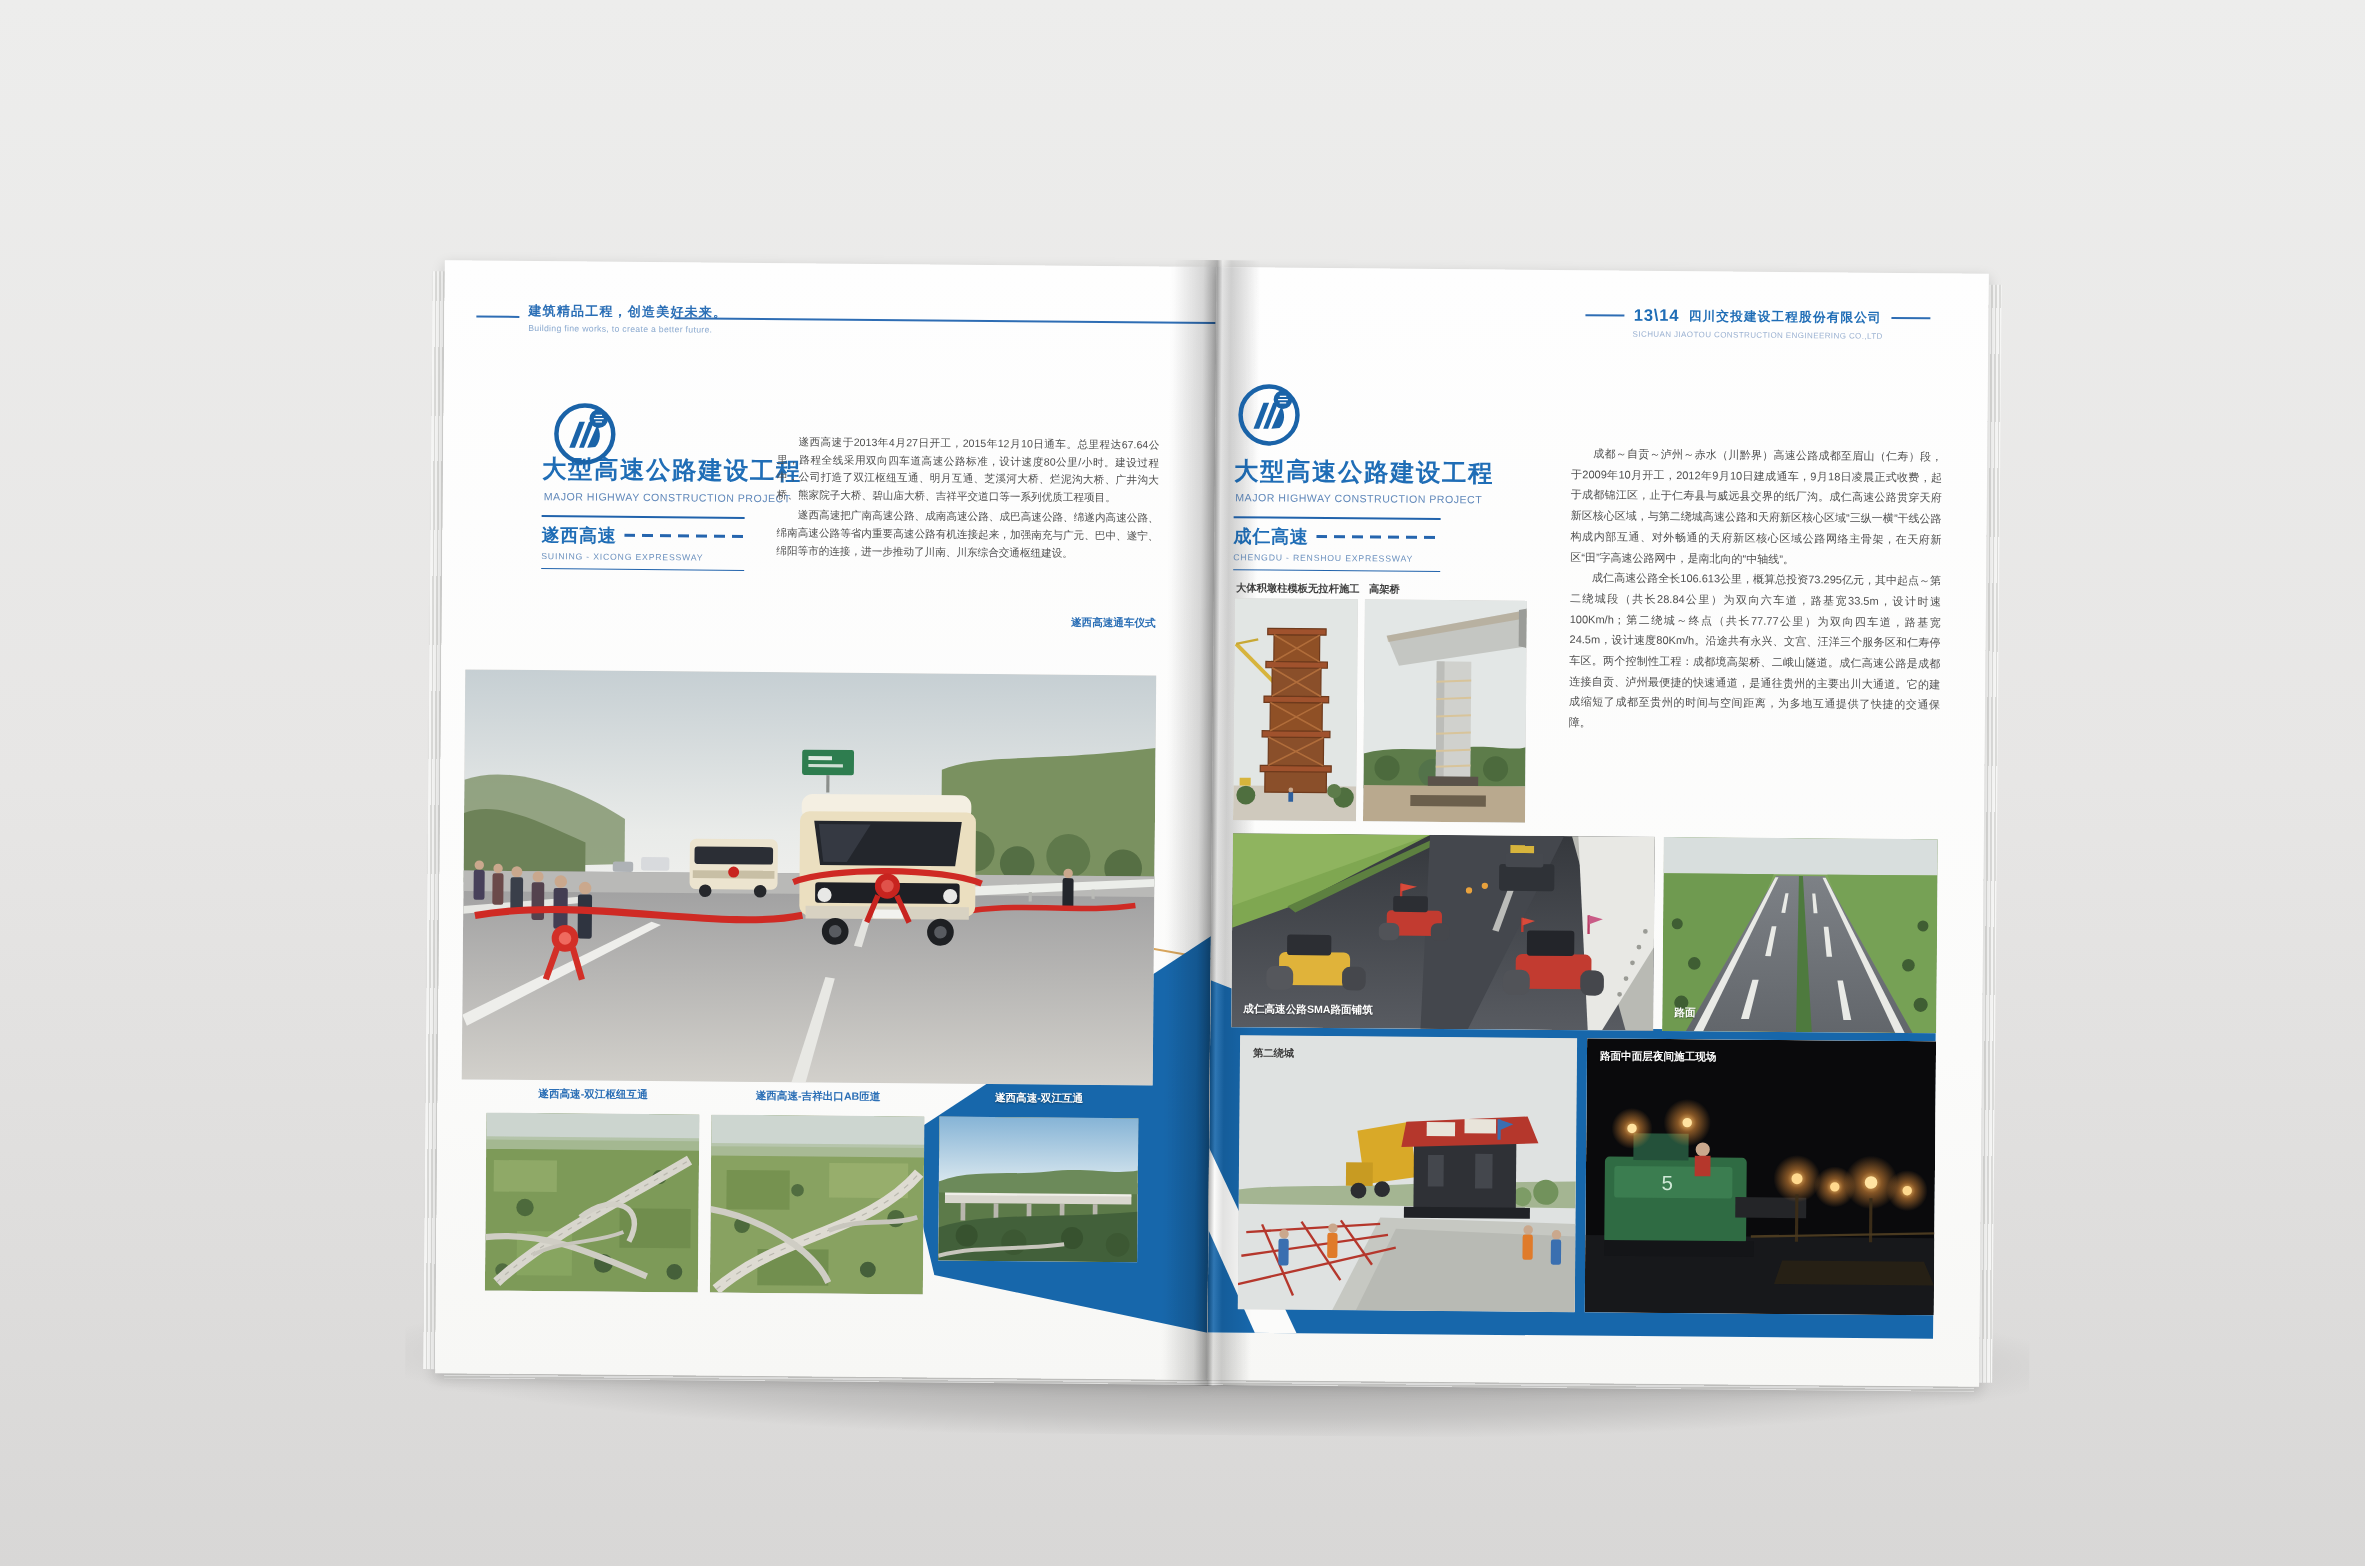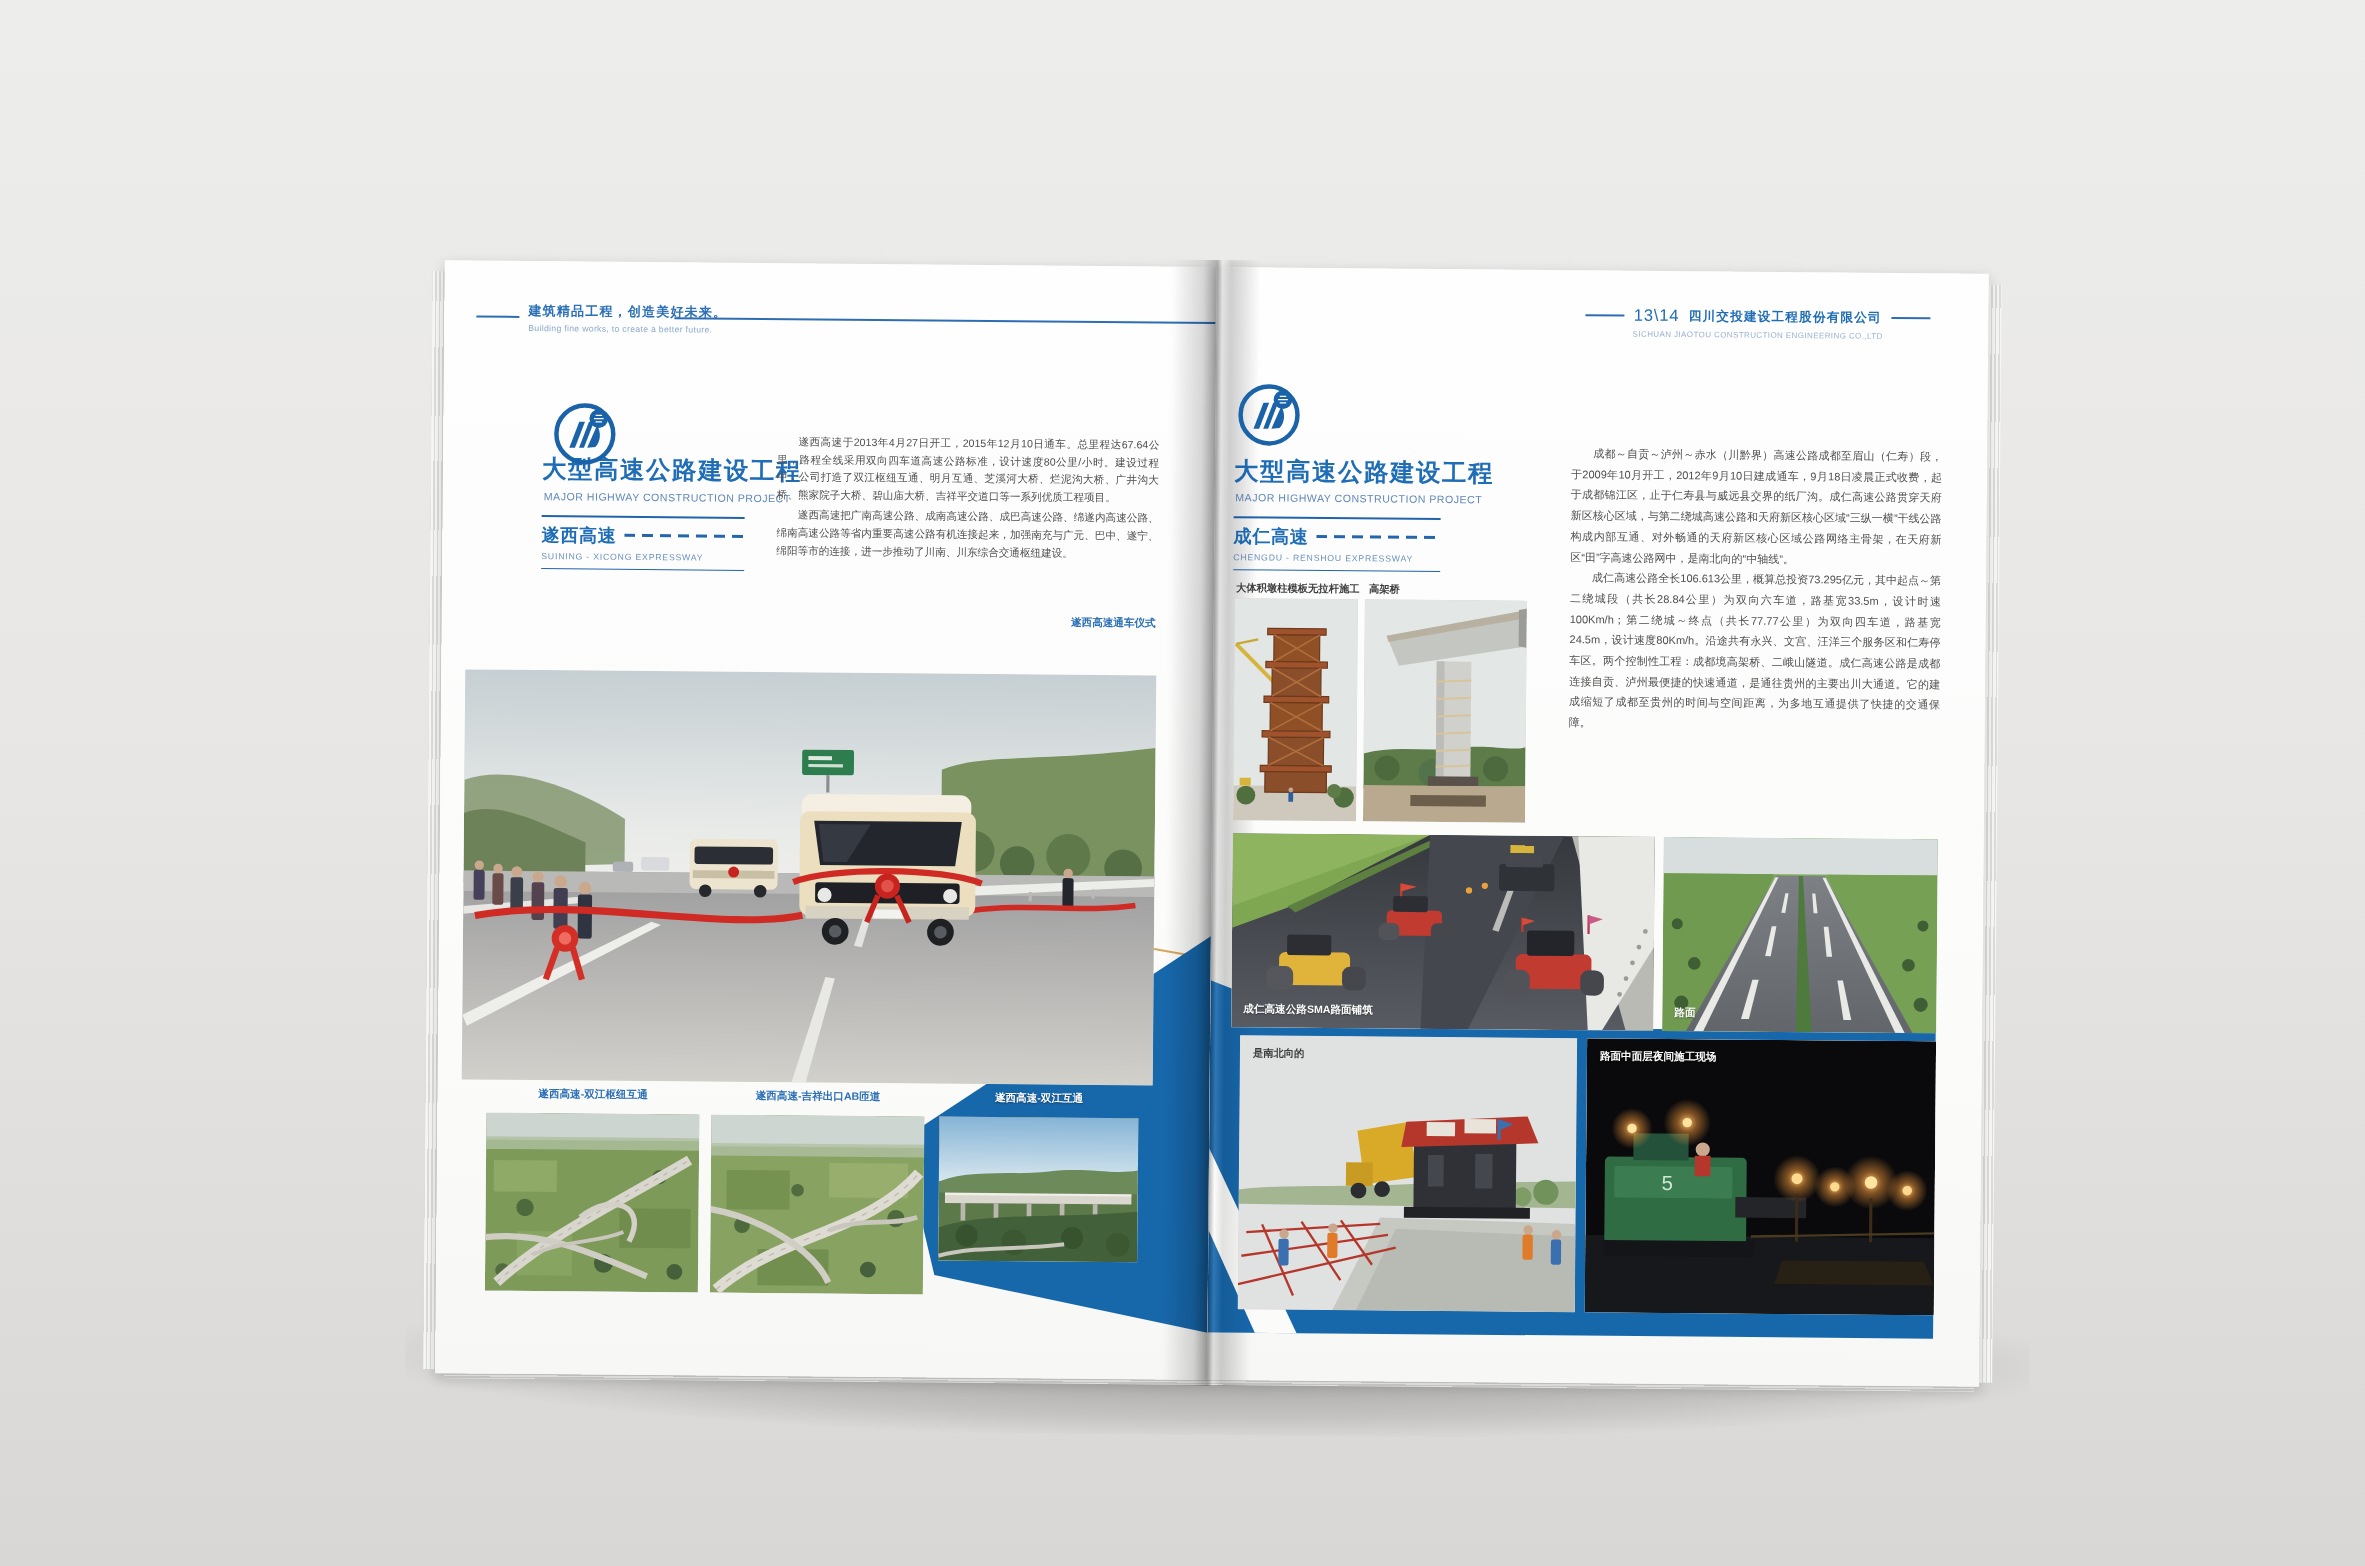--- a/index.html
+++ b/index.html
@@ -41,21 +41,21 @@
   .cap-dark{font-size:10.3px;color:#3e3e3e;font-weight:bold;}
   .cap-center{text-align:center;}
   .ph{position:absolute;overflow:hidden;background:#d8d8d6;}
   .ph svg{display:block;width:100%;height:100%;}
   .decor{position:absolute;left:0;top:0;width:100%;height:100%;pointer-events:none;}
   .z2{z-index:2;}
   .gutter{left:1169px;top:260px;width:87px;height:1126px;pointer-events:none;
      background:linear-gradient(90deg,rgba(0,0,0,0) 0%,rgba(0,0,0,0.08) 34%,rgba(0,0,0,0.26) 50%,rgba(255,255,255,0.10) 56%,rgba(0,0,0,0.10) 66%,rgba(0,0,0,0) 100%);}
   .rp-header{position:absolute;right:58px;top:35px;text-align:center;}
   .rp-header-row{display:flex;align-items:center;gap:9.5px;}
-  .rp-num{font-size:16.6px;font-weight:normal;color:#1f6db6;letter-spacing:0.8px;}
+  .rp-num{font-size:16.6px;font-weight:bold;color:#1f6db6;letter-spacing:0.8px;}
   .rp-company{font-size:12.6px;font-weight:bold;color:#1f6db6;letter-spacing:1.2px;}
   .rp-en{font-size:8px;color:#9ab1d1;letter-spacing:0.4px;margin-top:4px;}
   .hline{height:2px;background:#2e6db4;}
 </style>
 </head>
 <body>
 
 <div id="stage">
   <div id="book">
     <div class="abs book-shadow"></div>
@@ -505,21 +505,21 @@
               <rect x="51" y="258" width="13" height="34" fill="#3a6fb0" rx="3"></rect>
             <circle cx="120" cy="244" r="6" fill="#caa88d"></circle>
               <rect x="113" y="250" width="13" height="32" fill="#e07b2a" rx="3"></rect>
             <circle cx="368" cy="244" r="6" fill="#caa88d"></circle>
               <rect x="361" y="250" width="13" height="32" fill="#e07b2a" rx="3"></rect>
             <circle cx="404" cy="250" r="6" fill="#caa88d"></circle>
               <rect x="397" y="256" width="13" height="32" fill="#3a6fb0" rx="3"></rect>
           </g>
         </svg>
       </div>
-      <div class="abs cap-dark z2" style="left:43px;top:779px;">是南北向的</div>
+      <div class="abs cap-dark z2" style="left:43px;top:779px;">第二绕城</div>
 
       <div class="ph z2" style="left:377px;top:768px;width:349px;height:274px;">
         <svg viewBox="0 0 443 348" preserveAspectRatio="none">
           <defs>
             <radialGradient id="g10a" cx="0.5" cy="0.5" r="0.5">
               <stop offset="0" stop-color="#ffcf7a"></stop>
                 <stop offset="0.4" stop-color="#e8923a" stop-opacity="0.55"></stop>
                 <stop offset="1" stop-color="#e8923a" stop-opacity="0"></stop>
             </radialGradient>
           </defs>

